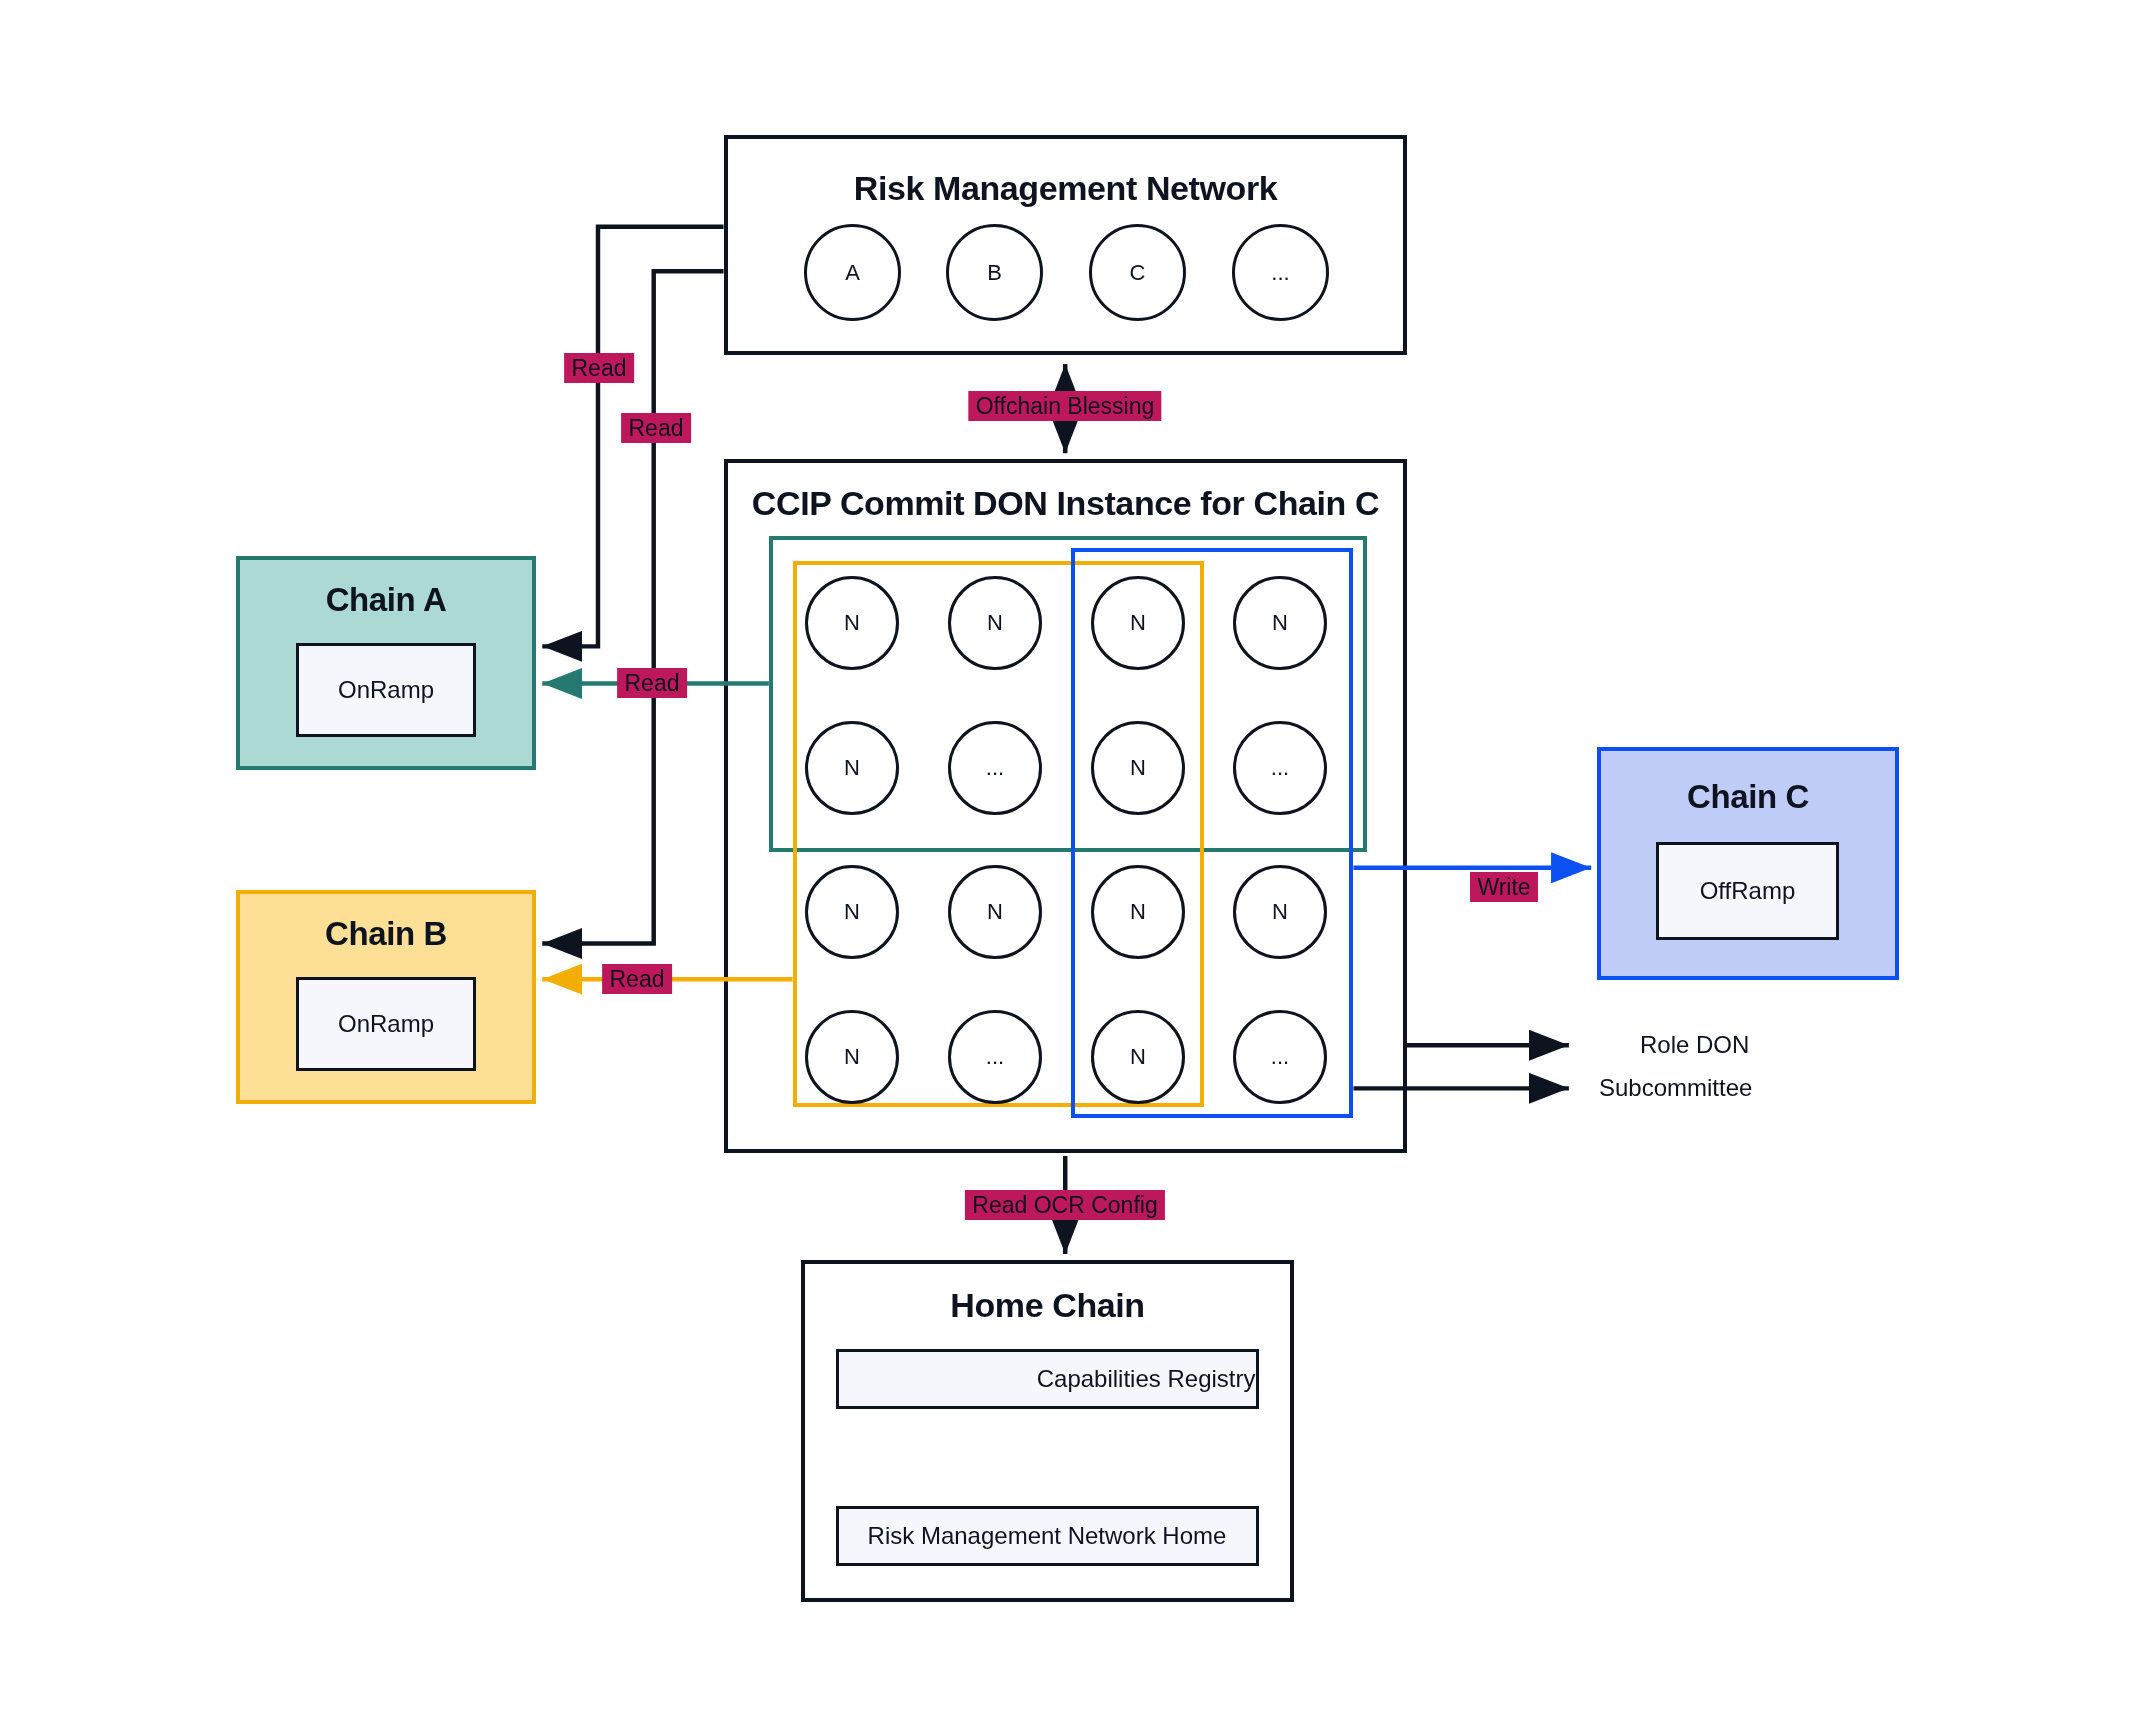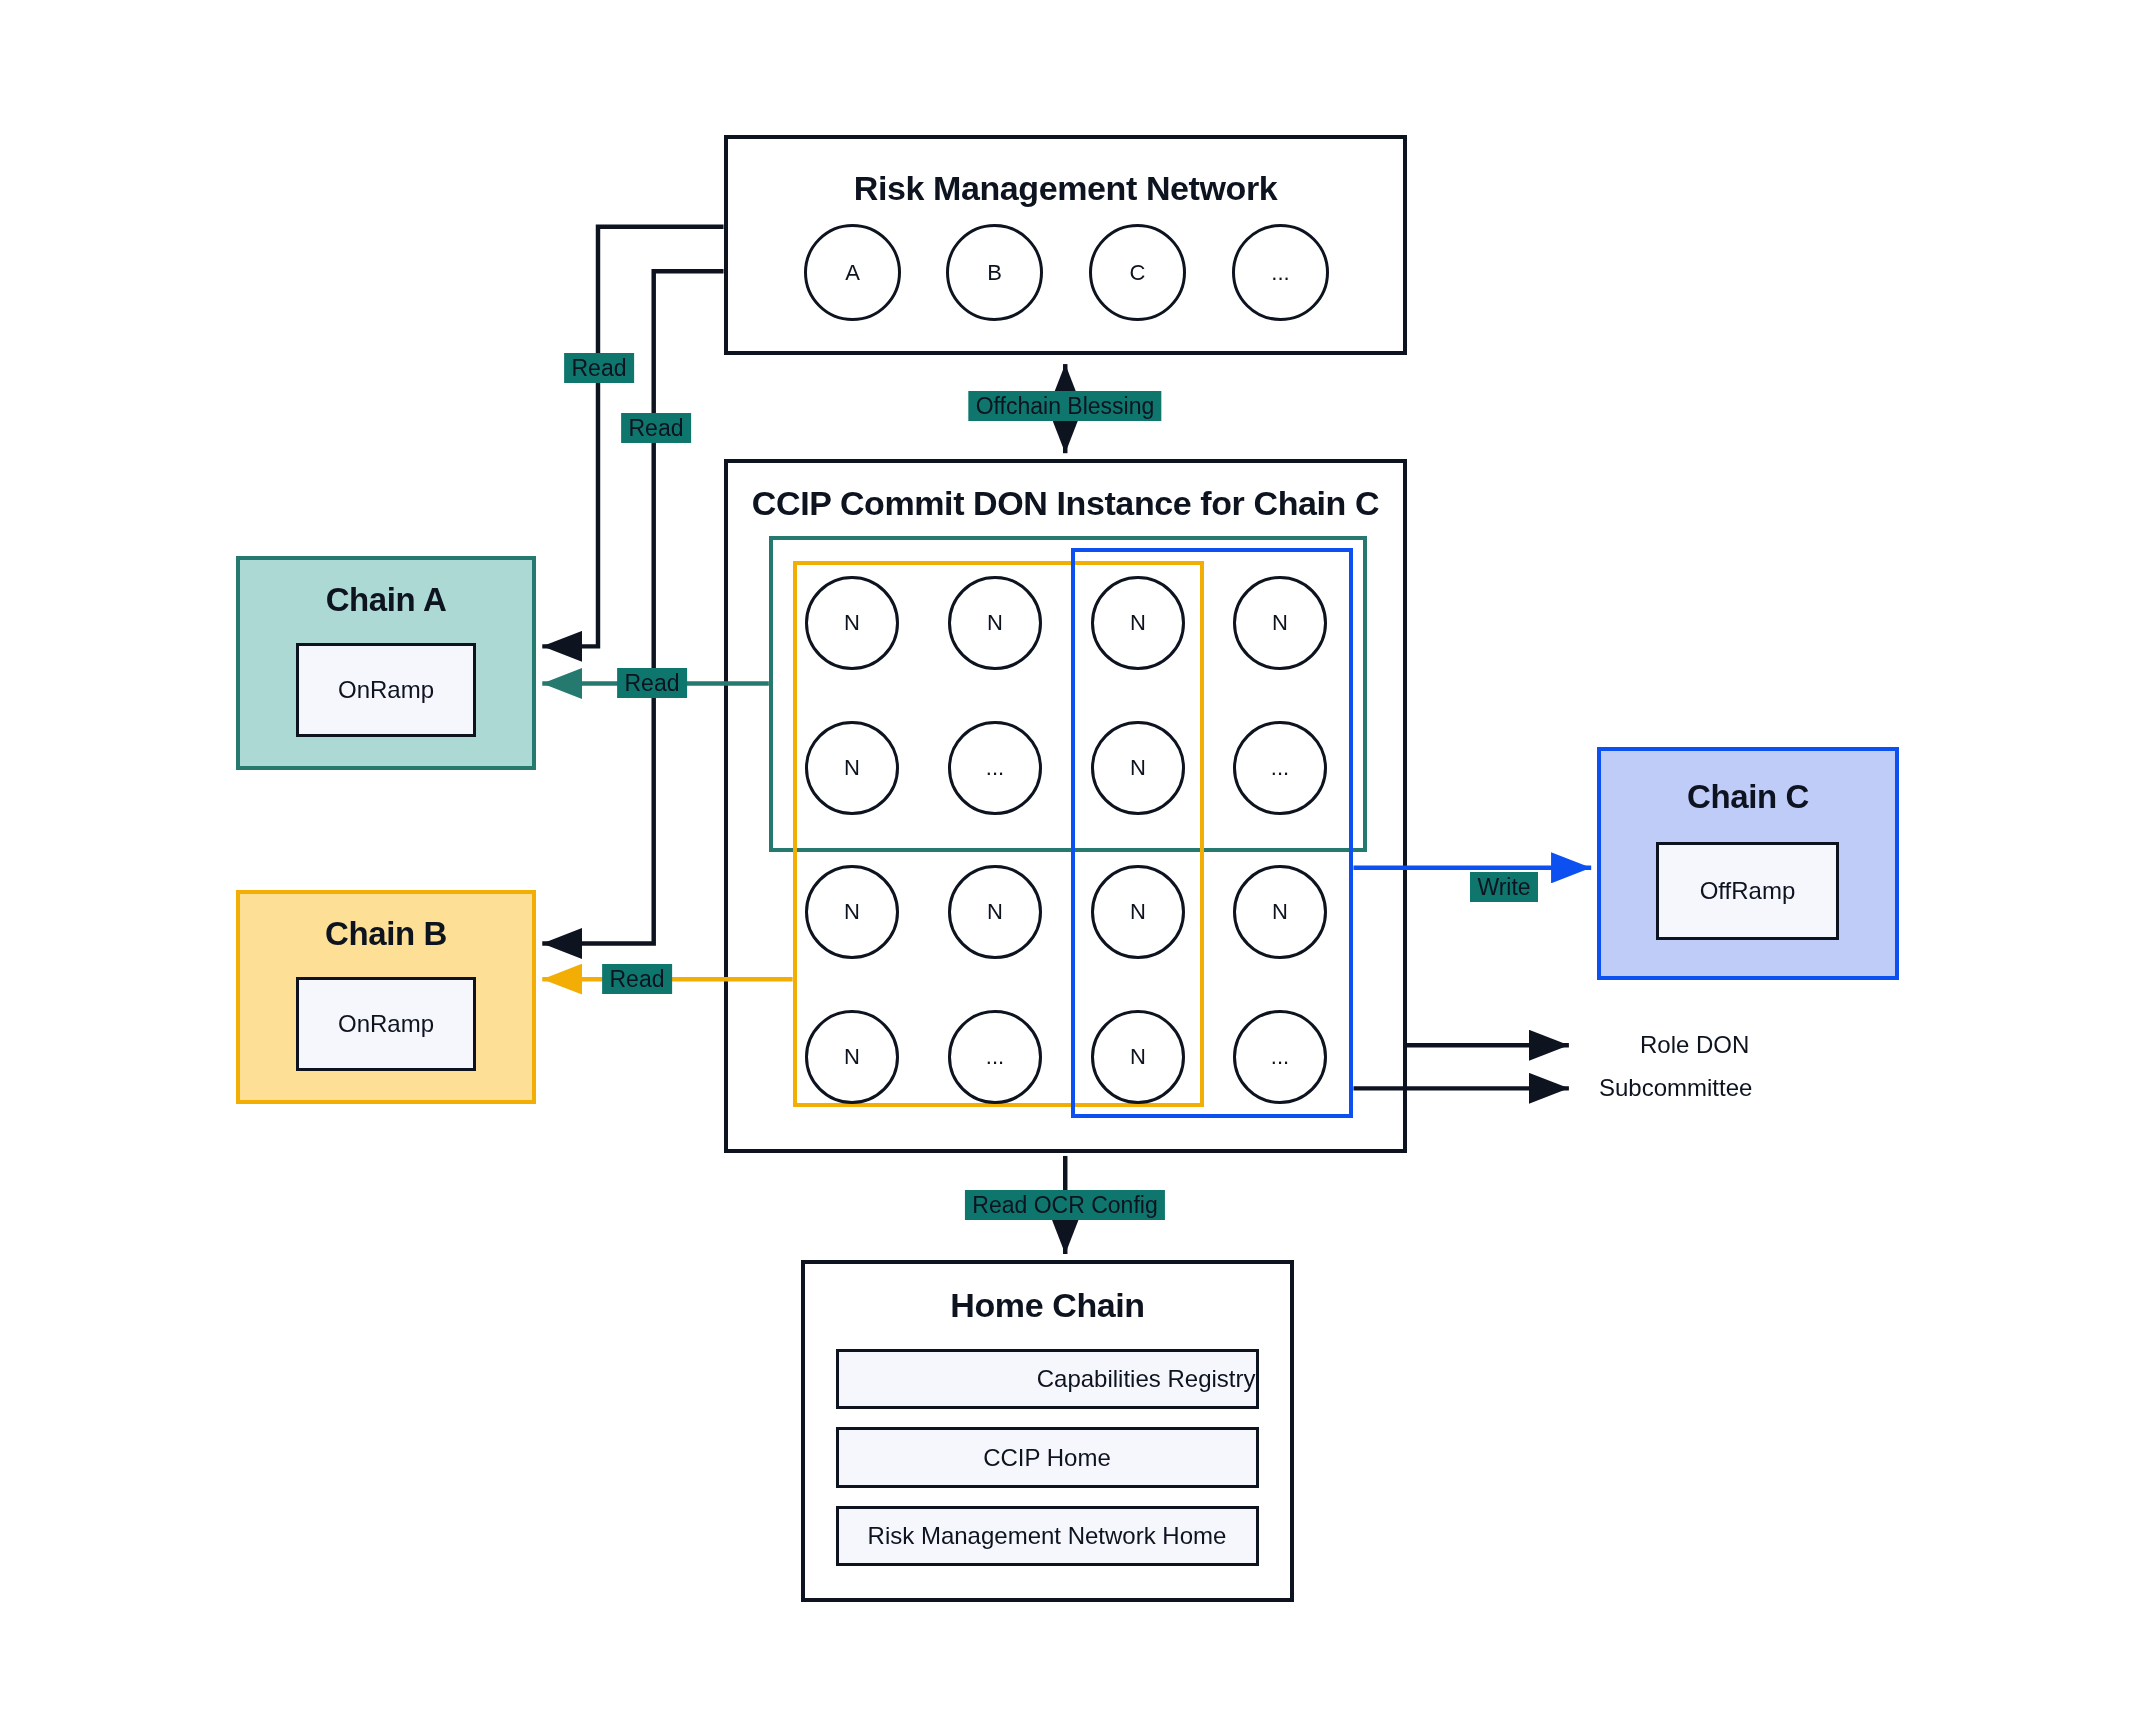--- a/index.html
+++ b/index.html
@@ -5,21 +5,21 @@
   html,body{margin:0;padding:0;background:#ffffff;}
   body{font-family:"Liberation Sans","DejaVu Sans",sans-serif;color:#0e1320;}
   #stage{position:relative;width:2129px;height:1731px;background:#ffffff;overflow:hidden;}
   .abs{position:absolute;box-sizing:border-box;}
   .box{border:4.5px solid #0e1320;background:#ffffff;}
   .title{font-size:34px;font-weight:bold;text-align:center;letter-spacing:-0.4px;}
   .chain-title{font-size:33px;font-weight:bold;text-align:center;letter-spacing:-0.4px;}
   .contract{background:#f6f7fc;border:3.7px solid #0e1320;display:flex;align-items:center;justify-content:center;font-size:24px;}
   .node{border:3.7px solid #0e1320;border-radius:50%;background:#ffffff;display:flex;align-items:center;justify-content:center;font-size:22px;z-index:4;}
   .subset{border:4.5px solid;background:transparent;z-index:3;}
-  .edge-label{background:#0f766e;font-size:23px;padding:1.5px 7.4px;white-space:nowrap;z-index:6;transform:translate(-50%,-50%);}
+  .edge-label{background:#be185d;font-size:23px;padding:1.5px 7.4px;white-space:nowrap;z-index:6;transform:translate(-50%,-50%);}
   .edge-label-left{background:#ffffff;font-size:24px;white-space:nowrap;z-index:6;transform:translateY(-50%);}
   svg.wires{position:absolute;left:0;top:0;z-index:5;pointer-events:none;}
   .ttl-wrap{left:0;width:100%;text-align:center;}
 </style>
 </head>
 <body>
 
 <div id="stage">
 
   <div class="abs box" style="left:724px;top:135px;width:683px;height:220px;">
@@ -117,23 +117,20 @@
     <div class="abs contract" style="left:55px;top:91px;width:183px;height:98px;">
       <span>OffRamp</span>
     </div>
   </div>
 
   <div class="abs box" style="left:801px;top:1260px;width:493px;height:342px;">
     <div class="abs ttl-wrap title" style="top:22px;">Home Chain</div>
     <div class="abs contract" style="left:30.5px;top:85px;width:423px;height:60px;justify-content:flex-end;">
       <span>Capabilities Registry</span>
     </div>
-    <div class="abs contract" style="left:30.5px;top:163px;width:423px;height:61px;">
-      <span>CCIP Home</span>
-    </div>
     <div class="abs contract" style="left:30.5px;top:242px;width:423px;height:60px;">
       <span>Risk Management Network Home</span>
     </div>
   </div>
 
   <svg class="wires" width="2129" height="1731" viewBox="0 0 2866 2330">
     <defs>
       <marker id="mDark" markerWidth="9" markerHeight="7" refX="9" refY="3.5" orient="auto-start-reverse">
         <path d="M0,0 L9,3.5 L0,7 Z" fill="#0e1320"></path>
       </marker>

